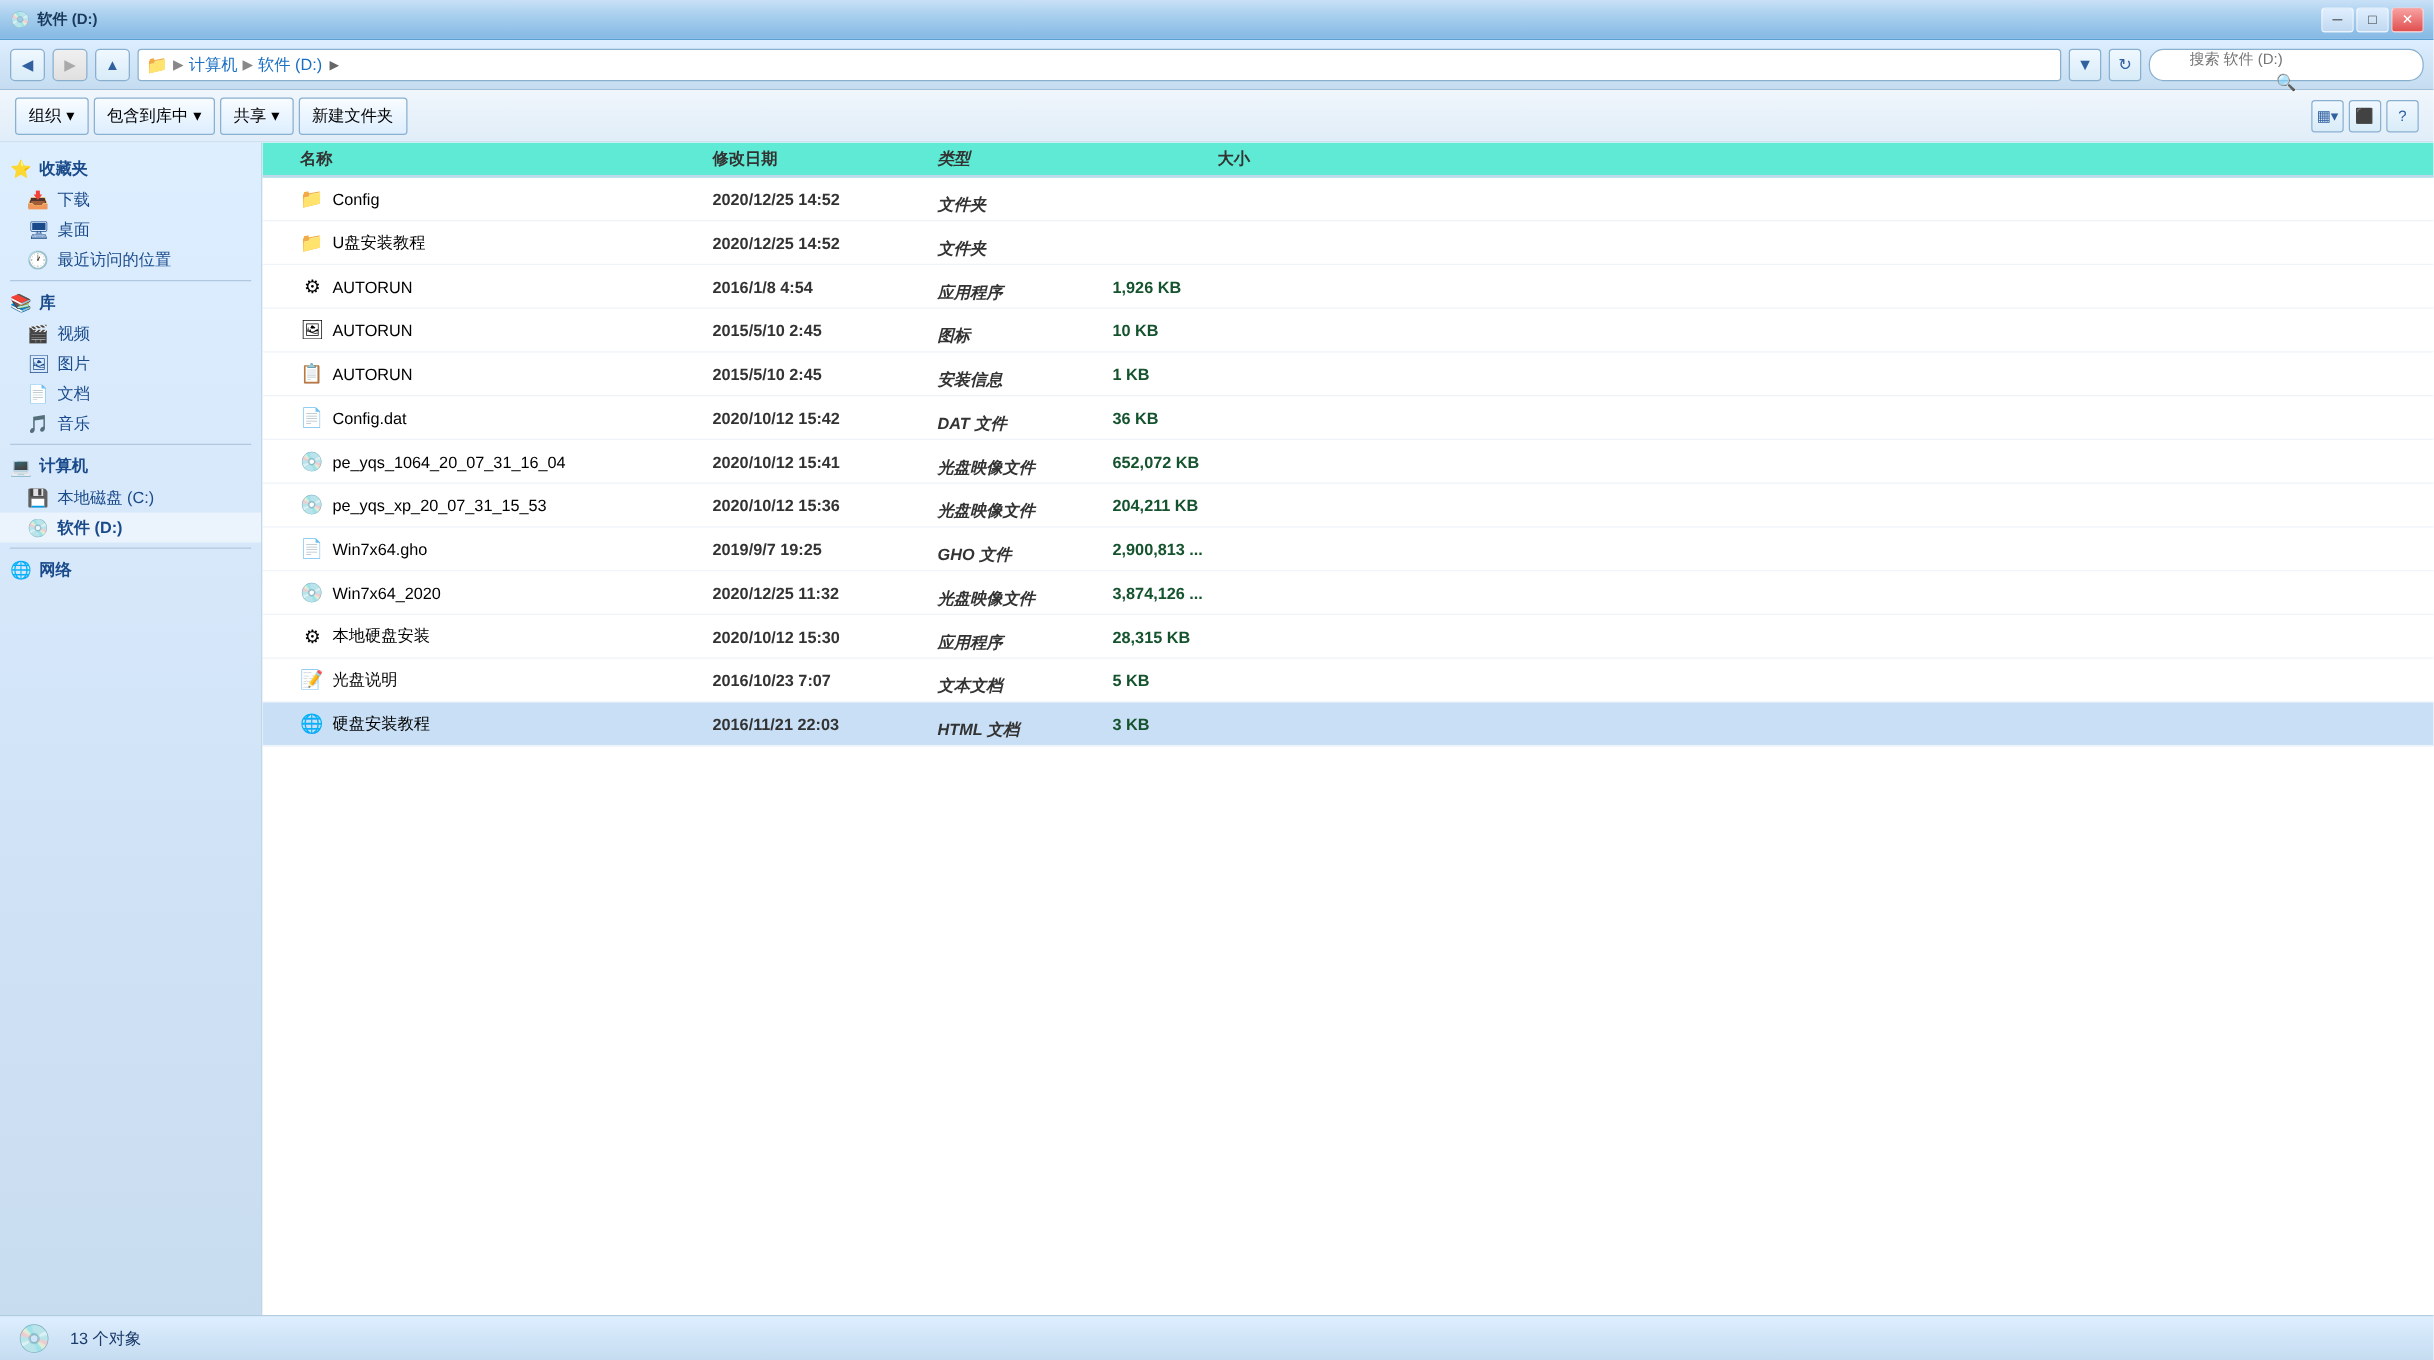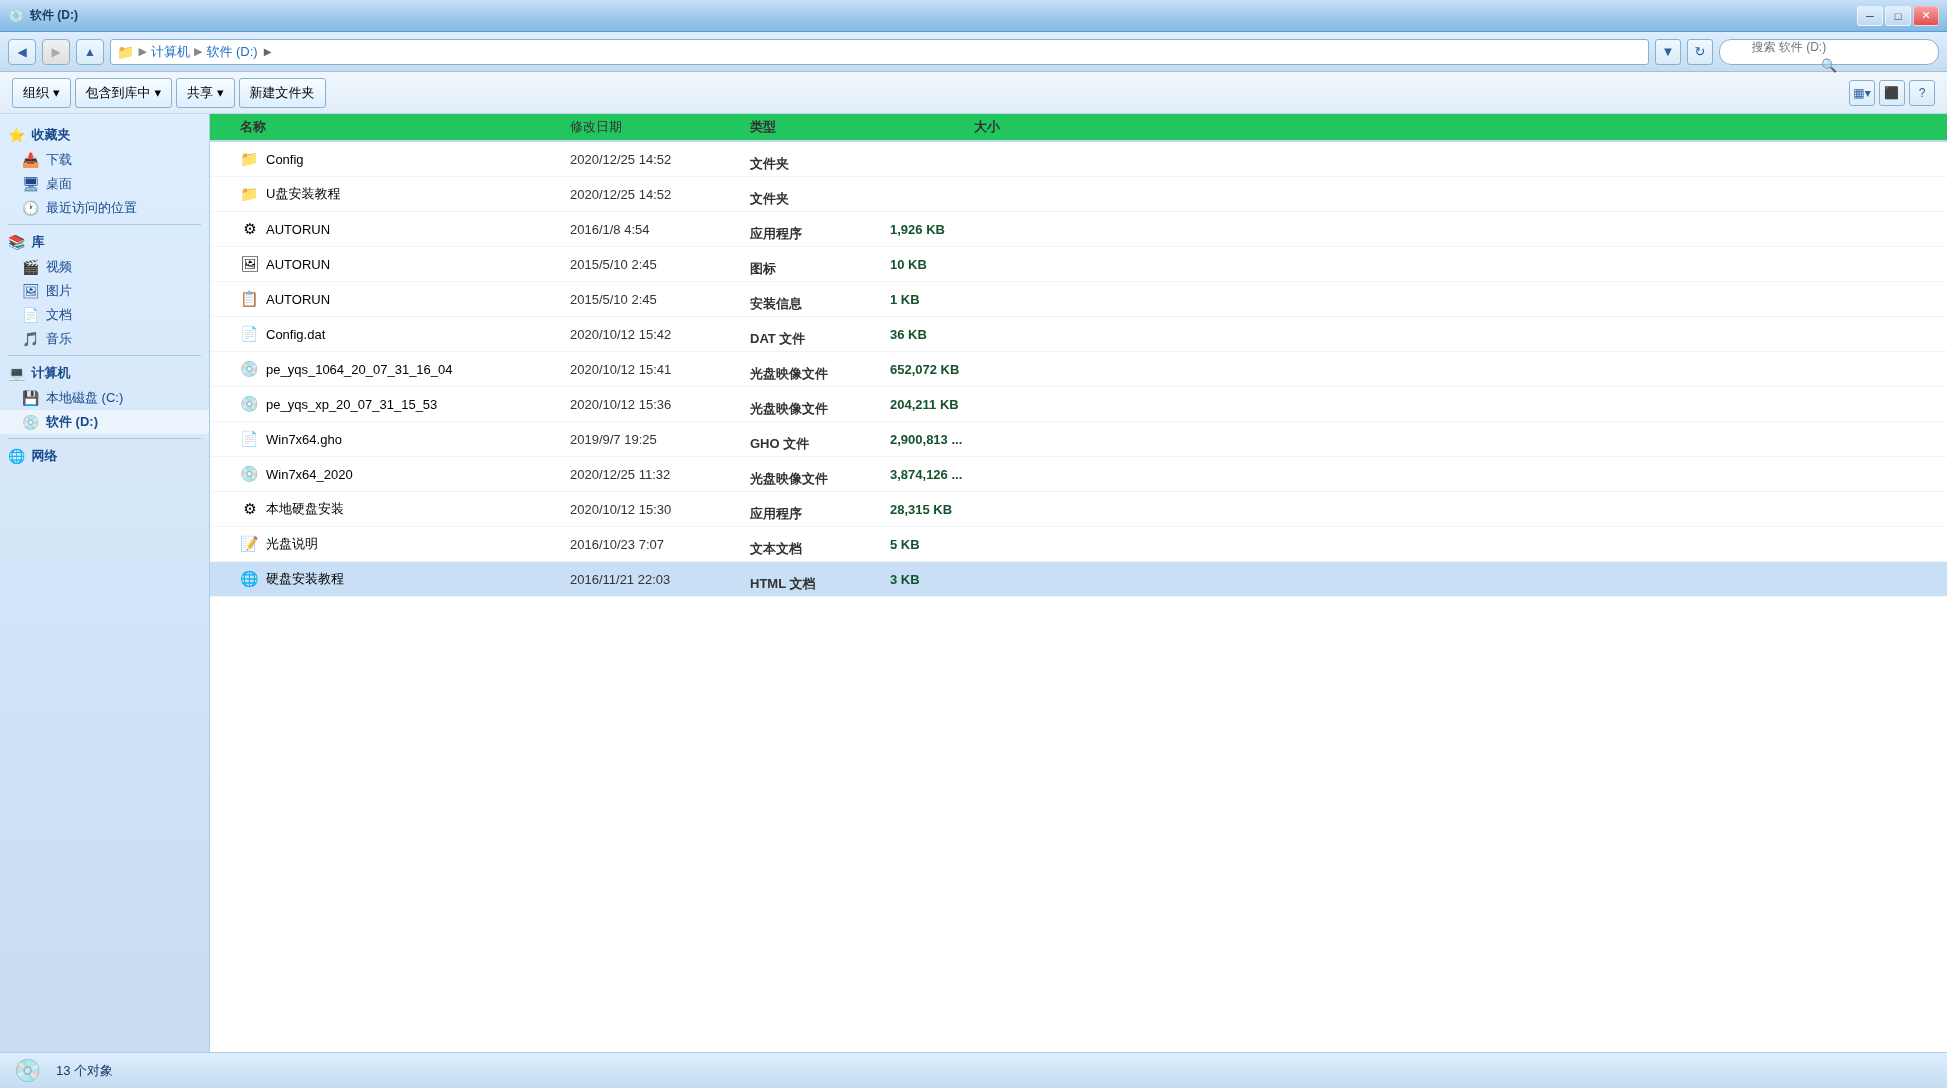--- a/index.html
+++ b/index.html
@@ -252,28 +252,28 @@
     .filelist {
       flex: 1;
       background: white;
       overflow-y: auto;
     }
     .filelist-header {
       display: flex;
       align-items: center;
       padding: 4px 0;
       border-bottom: 2px solid #c0d8ec;
-      background: #22c55e;
+      background: #5eead4;
       position: sticky;
       top: 0;
       z-index: 10;
     }
     .col-name { width: 360px; padding-left: 30px; font-weight: bold; color: #333; }
-    .col-date { width: 180px; font-weight: normal; color: #333; }
-    .col-type { width: 140px; font-weight: bold; color: #333; }
+    .col-date { width: 180px; font-weight: bold; color: #333; }
+    .col-type { width: 140px; font-weight: bold; color: #333; font-style: italic; }
     .col-size { width: 130px; font-weight: bold; color: #333; text-align: right; padding-right: 20px; }
 
     .file-row {
       display: flex;
       align-items: center;
       padding: 3px 0;
       border-bottom: 1px solid #eef4fa;
       cursor: pointer;
       font-size: 13px;
     }

